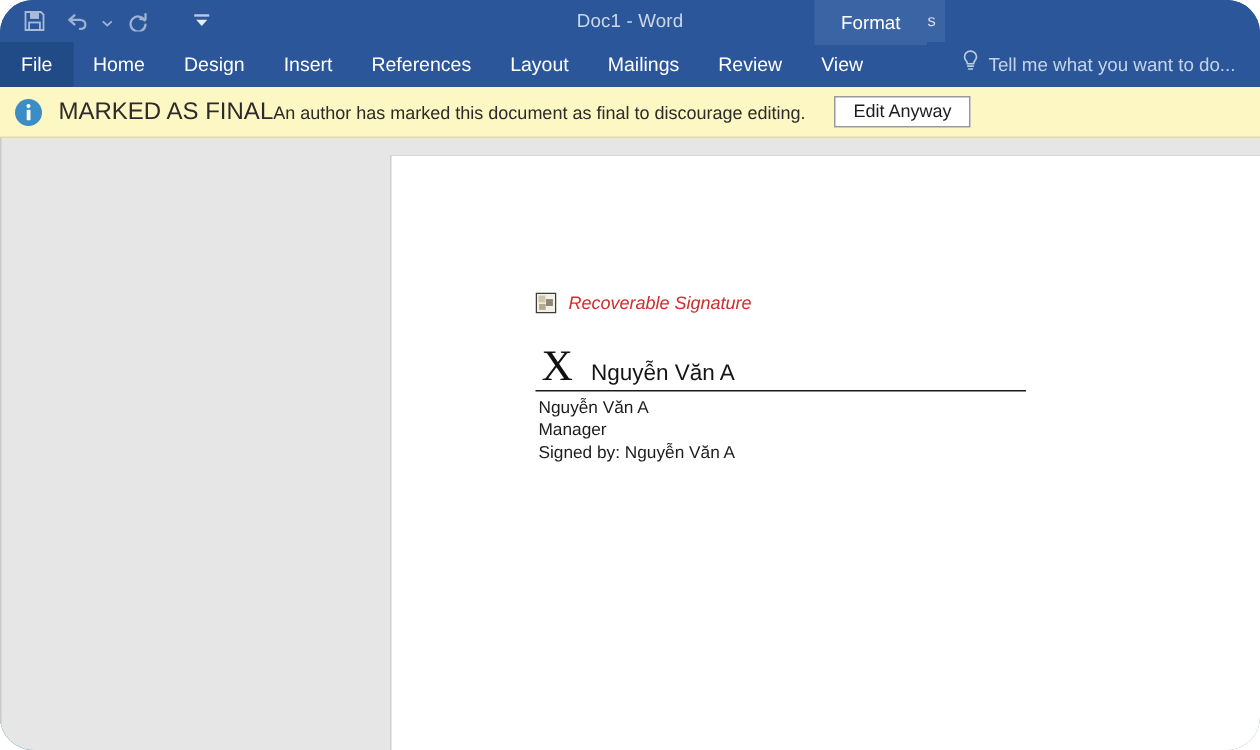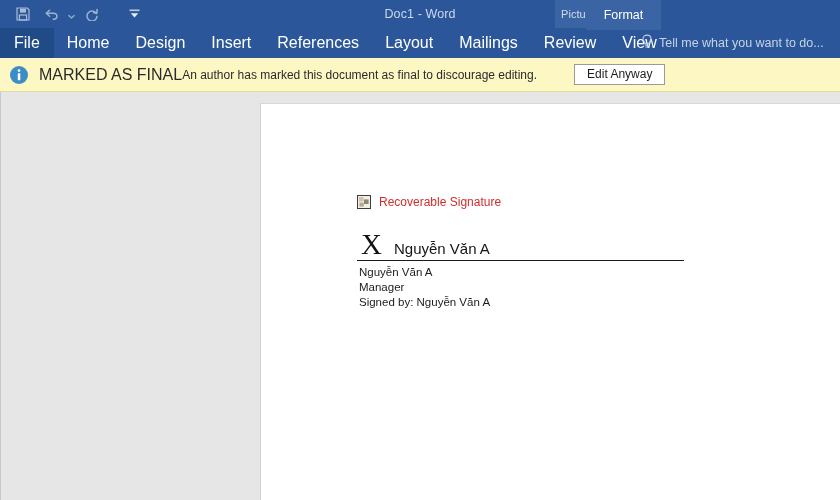--- a/index.html
+++ b/index.html
@@ -13,20 +13,21 @@
     overflow: hidden;
     font-family: "Liberation Sans", sans-serif;
     -webkit-font-smoothing: antialiased;
   }
   #app {
     position: relative;
     width: 840px;
     height: 500px;
     background: #0c4a6e;
     overflow: hidden;
+    border-radius: 22px;
   }
 
   
   .titlebar {
     position: absolute;
     left: 0; top: 0;
     width: 840px; height: 28px;
     background: #2b579a;
   }
   .qat {
@@ -92,31 +93,31 @@
     left: 0; top: 28px;
     height: 30px;
     display: flex;
     align-items: center;
   }
   .tab {
     height: 30px;
     line-height: 30px;
     padding: 0 13px;
     color: #ffffff;
-    font-size: 16px;
+    font-size: 13px;
     white-space: nowrap;
     cursor: default;
   }
   .tab.file {
     background: #204b86;
     padding: 0 14px;
   }
   .tab.format {
     position: absolute;
-    left: 586px; top: 0;
+    left: 543px; top: 0;
     width: 75px;
     padding: 0;
     text-align: center;
     background: #3b64a4;
     font-size: 12.5px;
   }
   .tellme {
     position: absolute;
     left: 641px; top: 28px;
     height: 30px;
@@ -152,21 +153,21 @@
     font-size: 16px;
     color: #2b2b2b;
     white-space: nowrap;
   }
   .final-msg {
     font-size: 12px;
     color: #2b2b2b;
     white-space: nowrap;
   }
   .edit-anyway {
-    margin-left: 37px;
+    margin-left: 19px;
     background: #ffffff;
     border: 1px solid #9a9a9a;
     height: 21px;
     padding: 0 12px;
     font-family: "Liberation Sans", sans-serif;
     font-size: 12px;
     color: #1c1c1c;
     cursor: default;
     line-height: 19px;
   }
@@ -201,20 +202,21 @@
   }
   .broken-img-icon {
     width: 14px; height: 14px;
     flex: 0 0 auto;
     display: block;
   }
   .sig-flag-label {
     color: #d02d2d;
     font-size: 12px;
     white-space: nowrap;
+    font-style: italic;
   }
 
   .sig-block {
     position: absolute;
     left: 96px; top: 125px;
     width: 330px;
   }
   .sig-line-row {
     display: flex;
     align-items: baseline;

